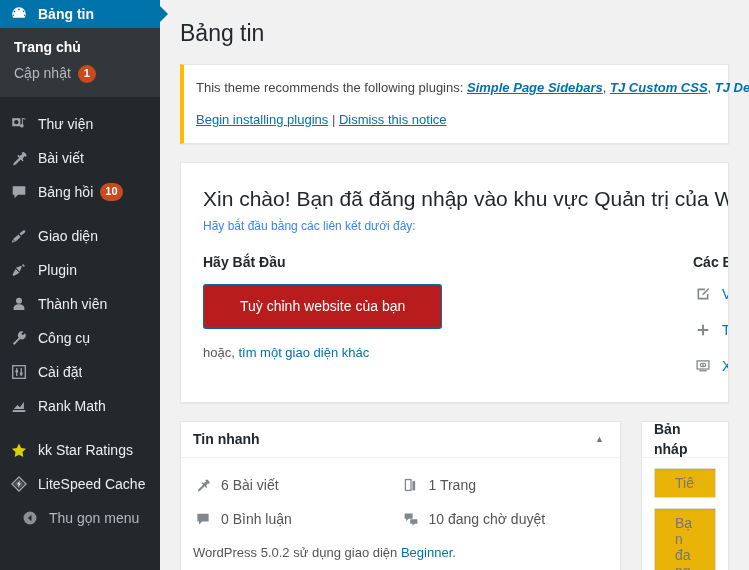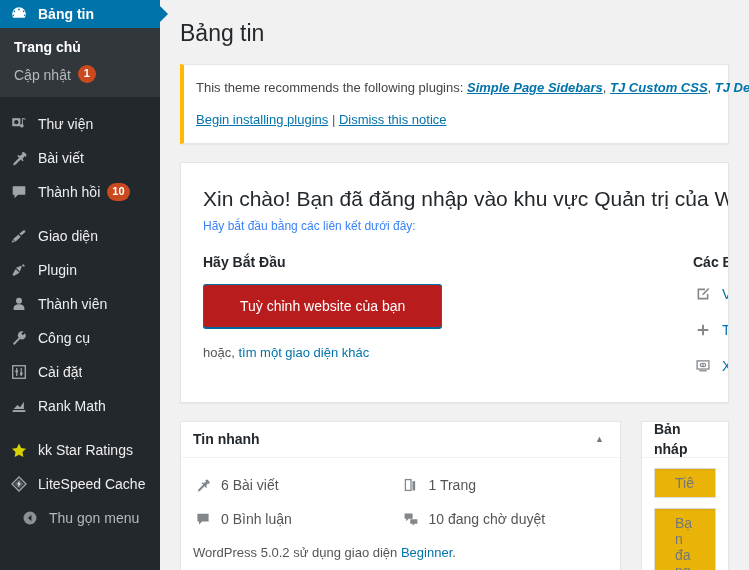--- a/index.html
+++ b/index.html
@@ -50,21 +50,21 @@
 
   .submenu {
     background: #32373c;
     padding: 6px 0 9px 0;
   }
   .submenu .sub-item {
     padding: 5px 10px 5px 14px;
     font-size: 14px;
     color: #b4b9be;
     cursor: pointer;
-    display: flex; align-items: flex-end;
+    display: flex; align-items: flex-start;
   }
   .submenu .sub-item.current { color: #fff; font-weight: 600; }
 
   .menu-row {
     display: flex; align-items: center;
     height: 34px; padding-left: 9px;
     color: #b4b9be; cursor: pointer;
   }
   .menu-row .menu-label { color: #eee; }
   .menu-sep { height: 10px; }
@@ -333,21 +333,21 @@
       <span class="menu-label">Bài viết</span>
     </div>
 
 
     <div class="menu-row">
       <span class="menu-ico">
         <svg width="18" height="18" viewBox="0 0 20 20" fill="#a0a5aa">
           <path d="M3 3.5h14v9.5H9l-4 4v-4H3z"></path>
         </svg>
       </span>
-      <span class="menu-label">Thành hồi</span>
+      <span class="menu-label">Bảng hồi</span>
       <span class="awaiting">10</span>
     </div>
 
     <div class="menu-sep"></div>
 
     <div class="menu-row">
       <span class="menu-ico">
         <svg width="18" height="18" viewBox="0 0 20 20" fill="#a0a5aa">
           <path d="M17 4.1c-.6-.7-1.6-.8-2.3-.2l-4.2 3.4l1.9 2.2l3.8-3.1c.8-.6.9-1.6.8-2.3z"></path>
           <path d="M9.6 8.2L3.4 13.4l2.6 3l5.8-5.3z"></path>

